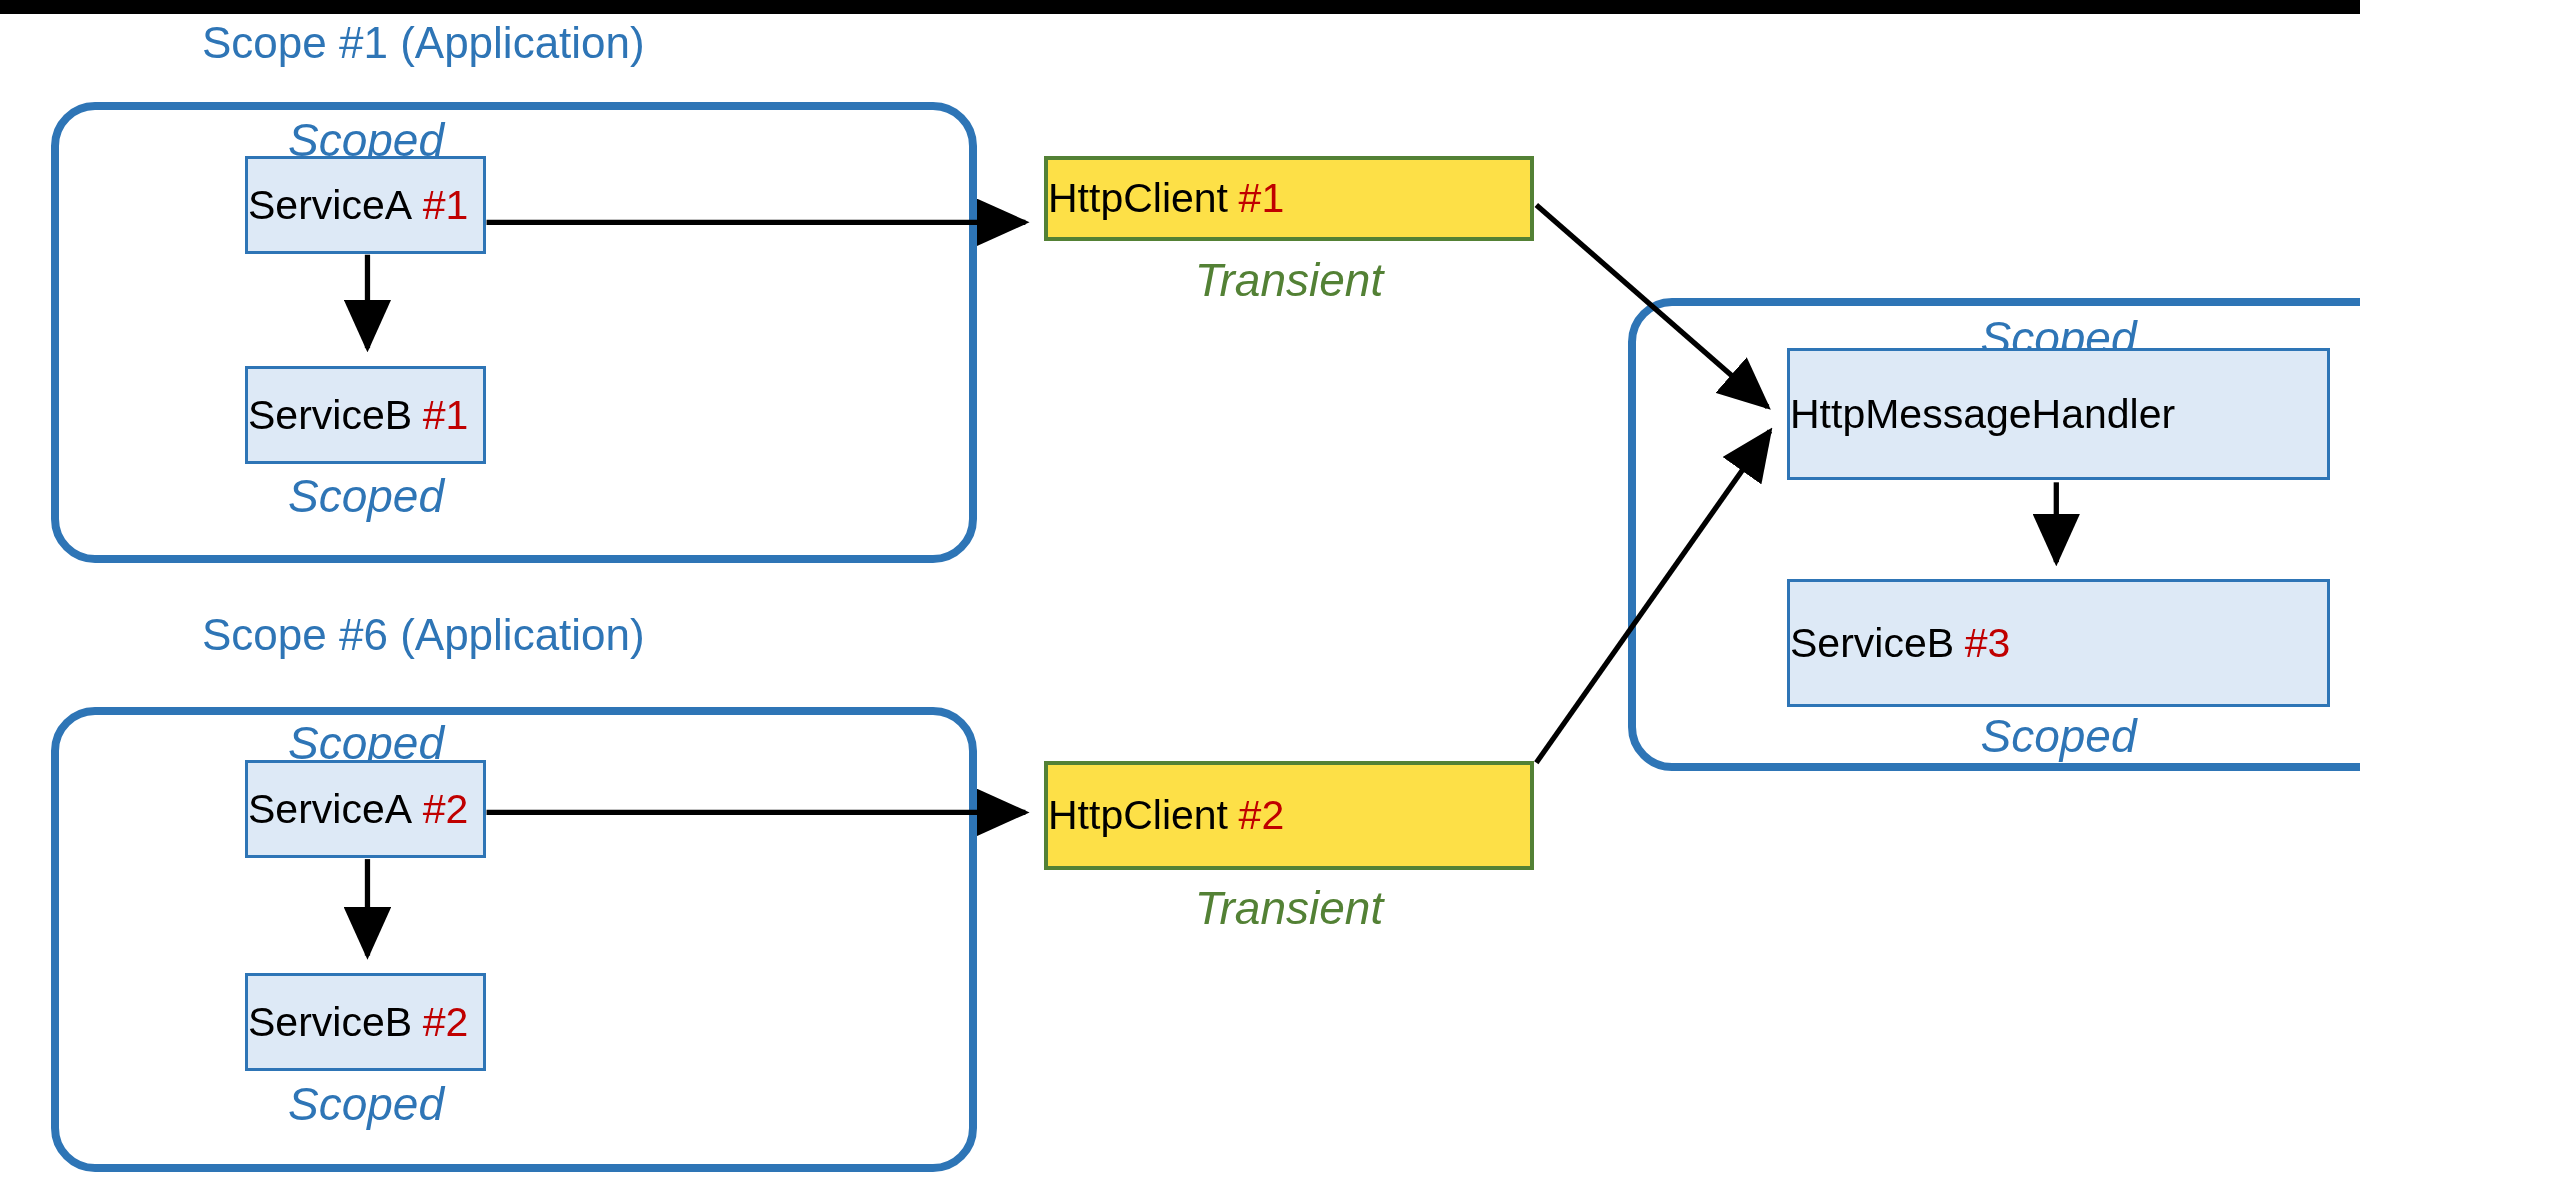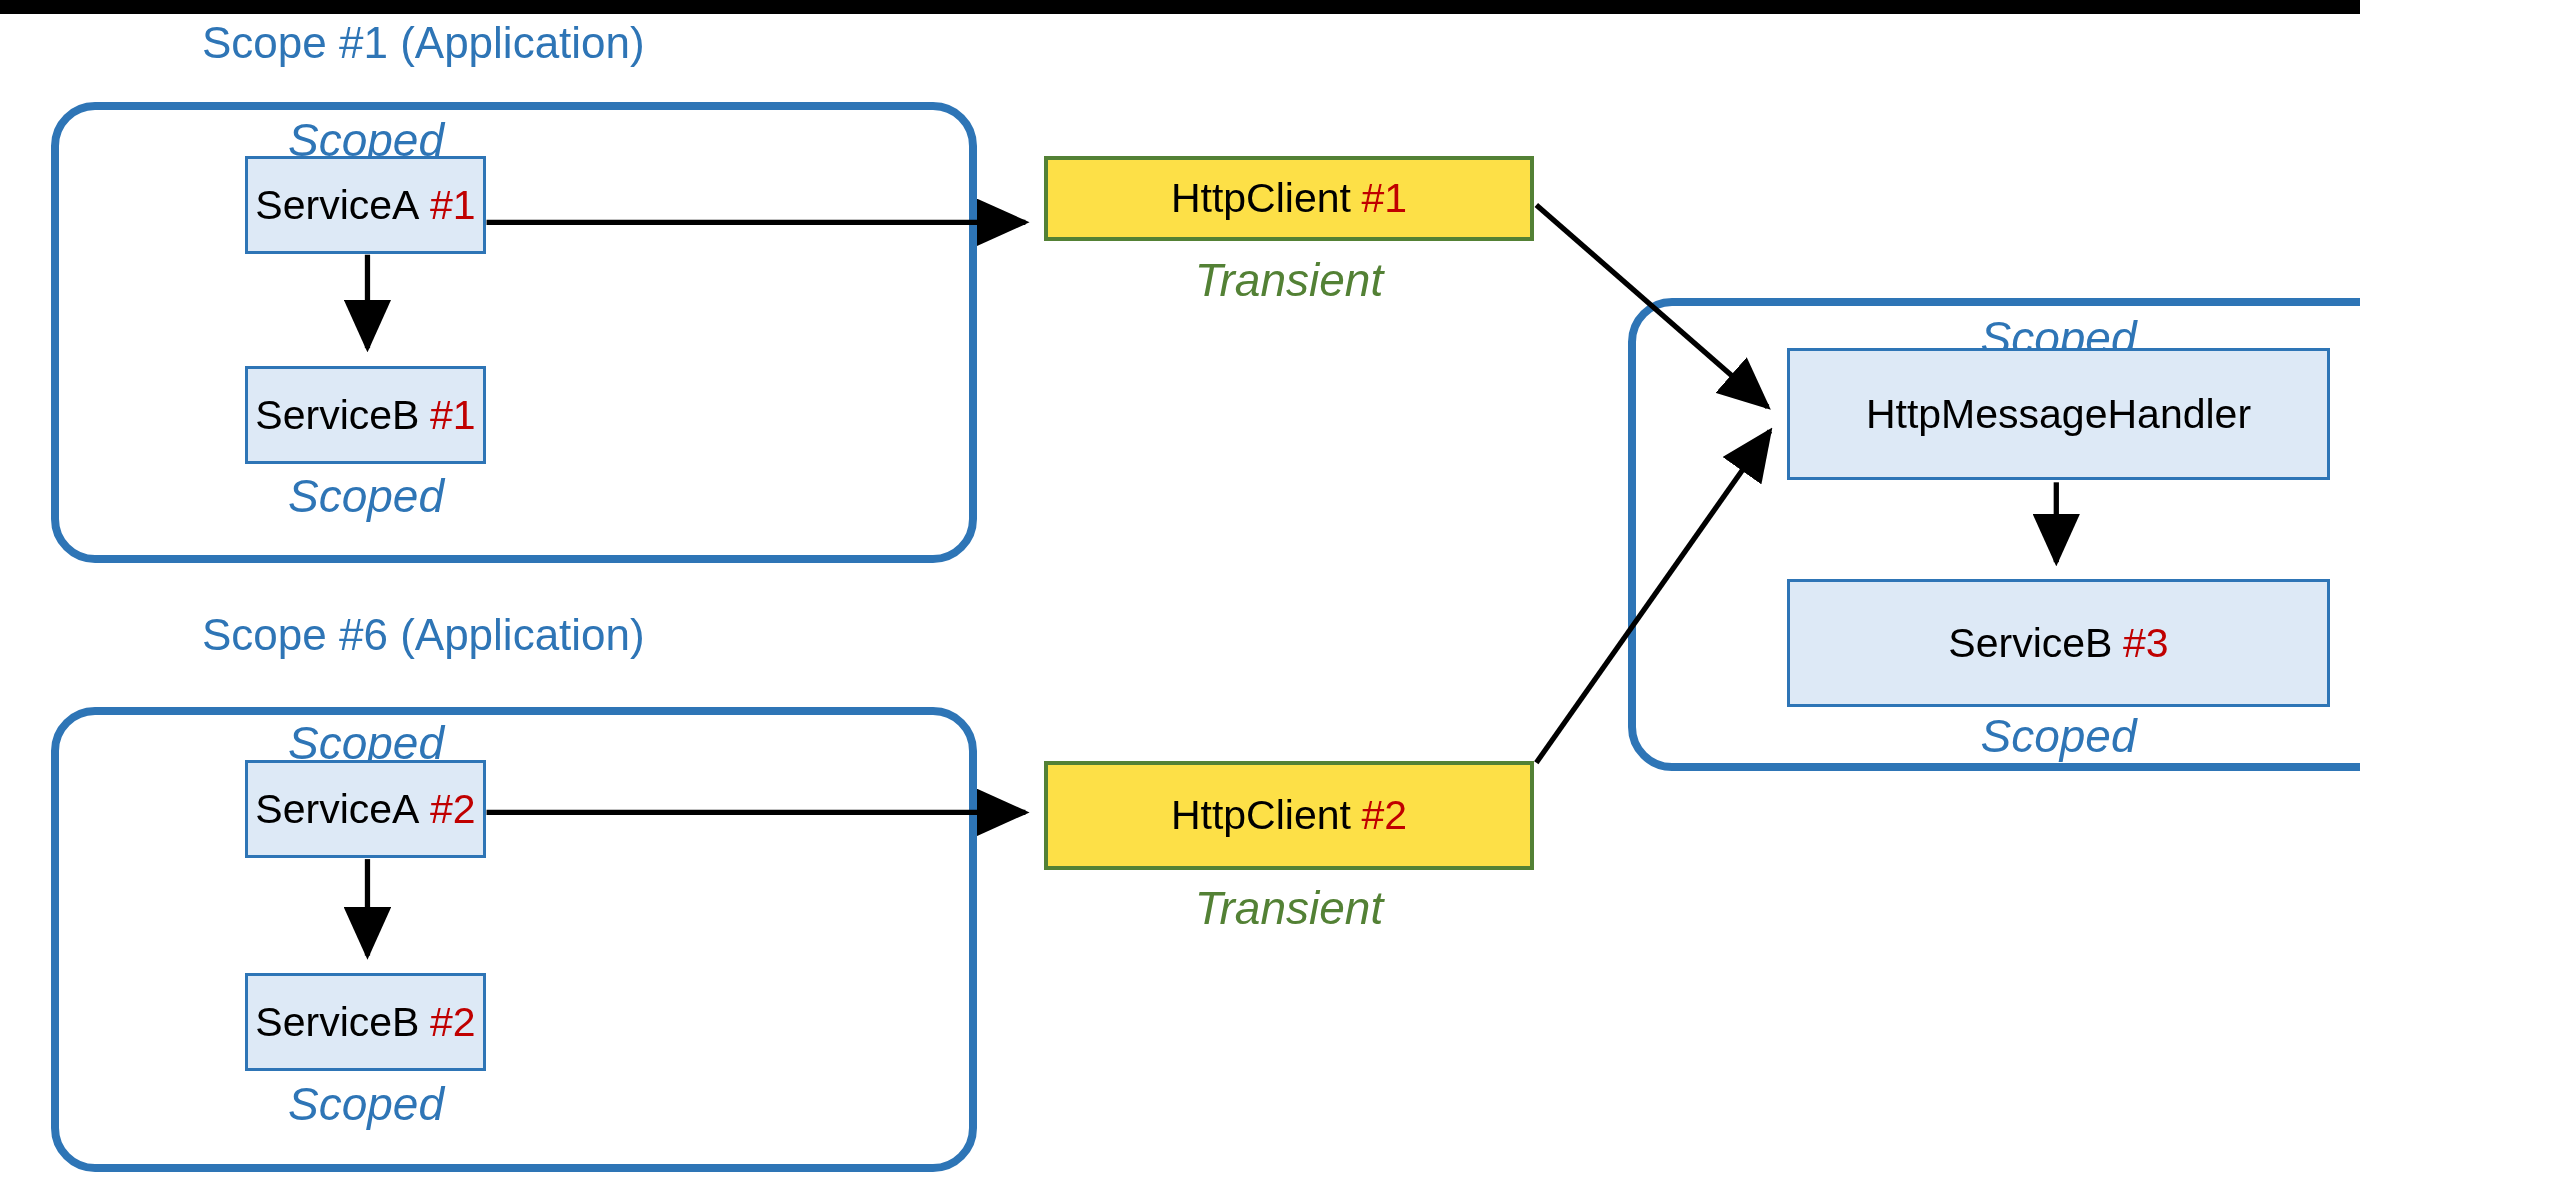--- a/index.html
+++ b/index.html
@@ -10,21 +10,21 @@
 
   .scope-title{
     position:absolute;color:#2e75b6;font-size:44px;line-height:1.05;
     font-family:"Liberation Sans", sans-serif;white-space:nowrap;font-weight:400;
   }
   .scope-box{
     position:absolute;border:8.3px solid #2e75b6;border-radius:44px;background:transparent;
     box-sizing:border-box;
   }
   .node{
-    position:absolute;box-sizing:border-box;display:flex;align-items:center;justify-content:center;
+    position:absolute;box-sizing:border-box;display:flex;align-items:center;justify-content:flex-start;
     font-size:41px;font-family:"Liberation Sans", sans-serif;color:#000000;white-space:nowrap;
   }
   .node.blue{background:#dde9f6;border:3.8px solid #2e75b6;}
   .node.green{background:#fde047;border:4.5px solid #538135;}
   .node .hash{color:#c00000;margin-left:10.6px;}
   .tag{
     position:absolute;font-style:italic;font-size:46px;white-space:nowrap;
     font-family:"Liberation Sans", sans-serif;text-align:center;
   }
   .tag.blue{color:#2e75b6;}

